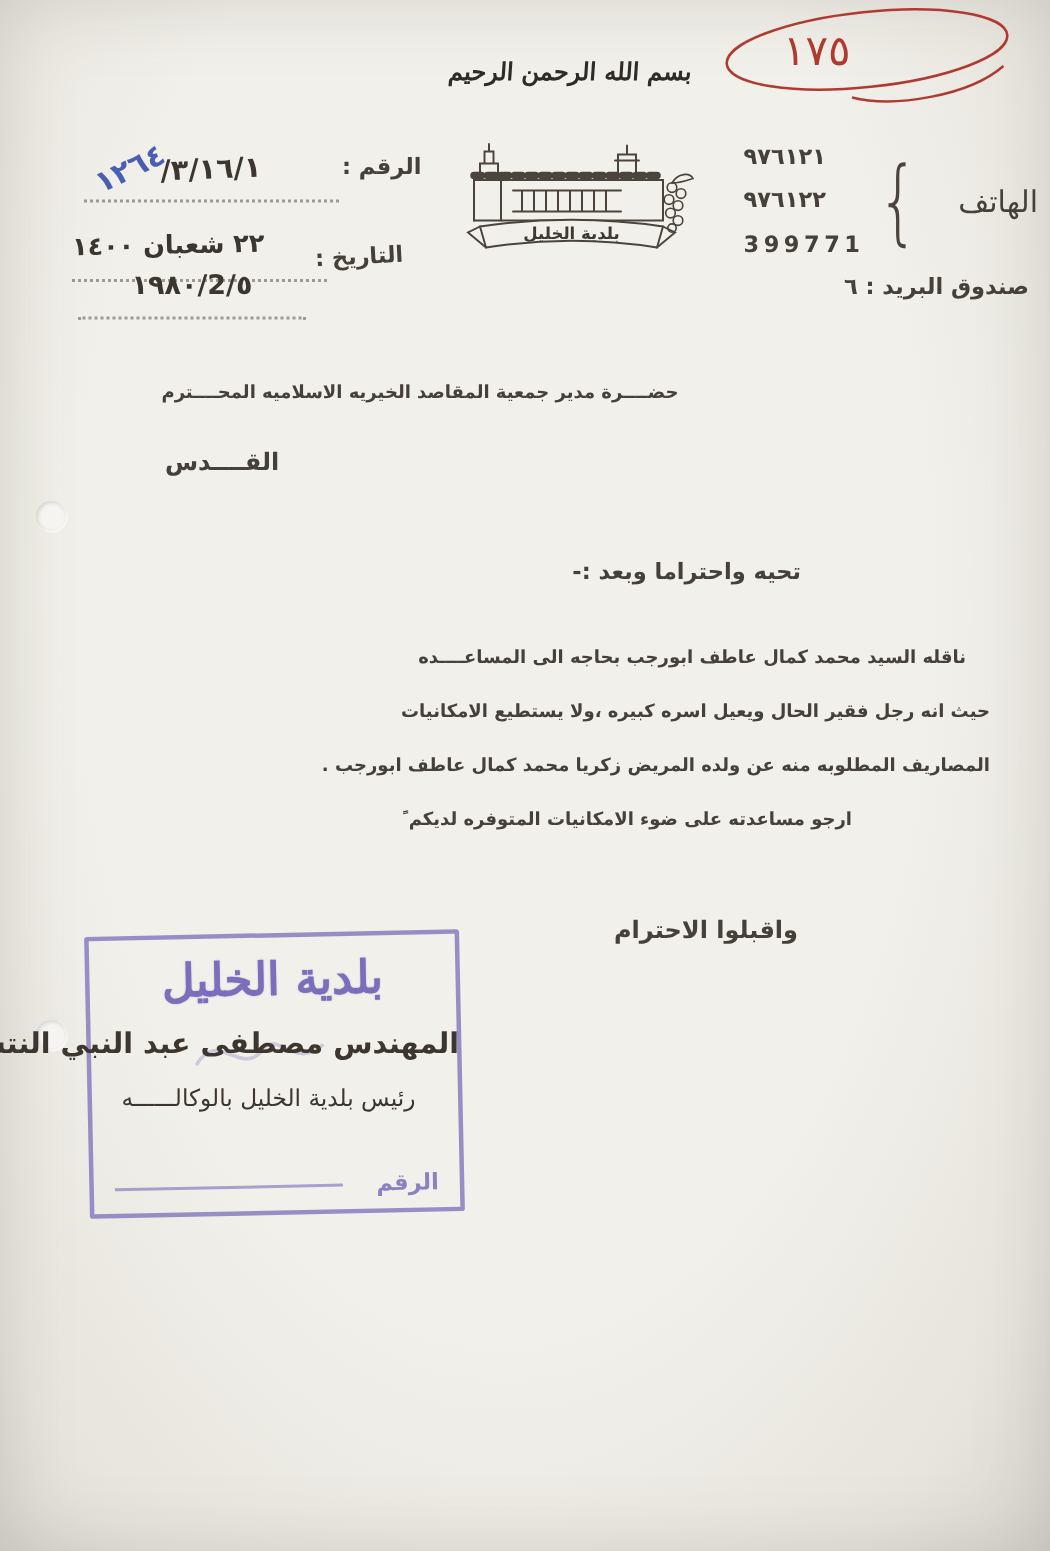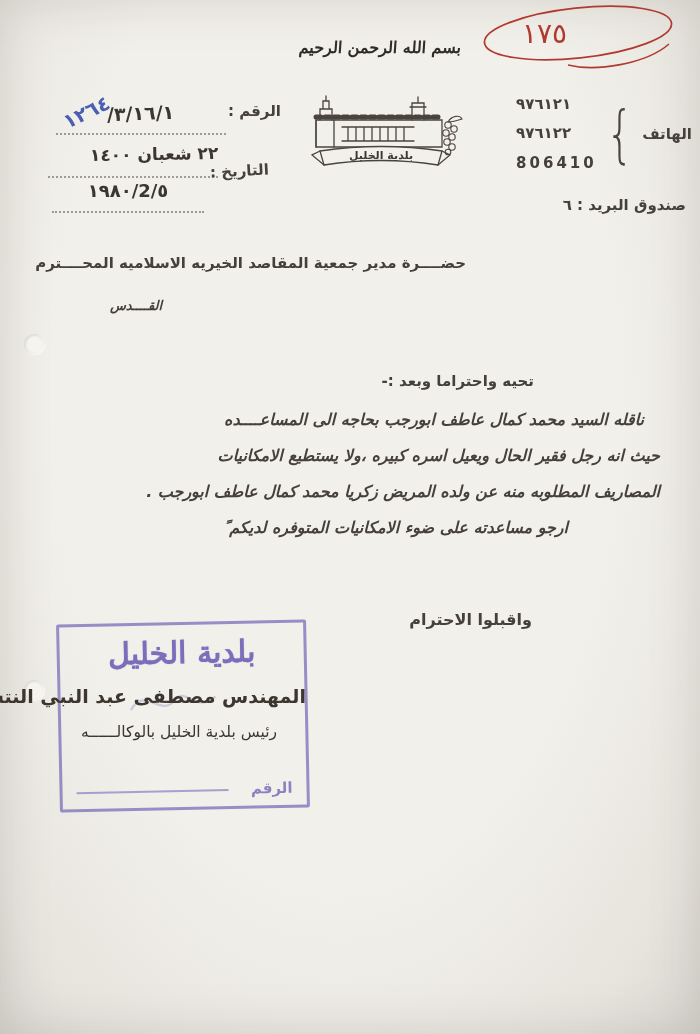--- a/index.html
+++ b/index.html
@@ -14,51 +14,51 @@
   .typed{color:#46403a;}
   
   .bismillah{left:288px;top:38px;width:184px;text-align:center;
     font-family:"DejaVu Serif",serif;font-weight:700;font-size:16px;color:#2f2b27;
     transform:skewX(-4deg);}
   
   .red-mark{left:476px;top:0px;}
   
   .hdr-right{right:8px;top:90px;width:192px;}
   .phone-row{display:flex;direction:rtl;align-items:center;justify-content:flex-start;gap:3px;}
-  .phone-label{font-size:15px;font-weight:700;}
+  .phone-label{font-size:20px;font-weight:400;margin-left:17px;}
   .brace{font-size:62px;font-weight:100;line-height:.9;color:#4a443d;transform:scaleX(.7);}
   .phone-nums{display:flex;flex-direction:column;direction:ltr;text-align:left;
     font-size:15px;font-weight:700;letter-spacing:3px;line-height:1.95;}
-  .pobox{margin-top:18px;direction:rtl;text-align:right;padding-right:6px;
+  .pobox{margin-top:4px;direction:rtl;text-align:right;padding-right:6px;
     font-size:15px;font-weight:600;}
   
   .logo{left:296px;top:95px;}
   
   .blue-num{left:62px;top:100px;transform:rotate(-26deg);color:#4a5eb2;
     font-size:20px;font-weight:600;letter-spacing:2px;}
   .num-label{left:228px;top:102px;font-size:15px;font-weight:700;}
   .field-line{border-bottom:2px dotted rgba(75,68,58,.5);}
   .num-line{left:56px;top:102px;width:170px;height:31px;text-align:center;}
   .hand{font-weight:700;color:#3b362f;}
   .num-value{display:inline-block;direction:ltr;font-size:19px;transform:rotate(-2deg);}
-  .hijri-line{left:48px;top:144px;width:170px;height:32px;text-align:right;}
+  .hijri-line{left:48px;top:154px;width:170px;height:32px;text-align:left;}
   .hijri-value{display:inline-block;font-size:17px;transform:rotate(-1deg);}
   .date-label{left:210px;top:162px;font-size:15px;font-weight:700;transform:rotate(-3deg);}
   .greg-line{left:52px;top:180px;width:152px;height:31px;text-align:center;}
   .greg-value{display:inline-block;direction:ltr;font-size:18px;letter-spacing:1px;}
   
   .salut1{left:94px;top:254px;width:372px;text-align:center;
-    font-size:15px;font-weight:700;white-space:nowrap;}
-  .salut2{left:110px;top:298px;font-size:13px;font-weight:700;font-style:italic;}
+    font-size:12px;font-weight:700;white-space:nowrap;}
+  .salut2{left:110px;top:298px;font-size:16px;font-weight:700;}
   
   .greeting{left:296px;top:372px;width:238px;text-align:right;
     font-size:15px;font-weight:600;}
   
-  .body-text{left:28px;top:402px;width:632px;font-size:16px;font-weight:600;
-    line-height:36px;font-style:italic;}
+  .body-text{left:28px;top:420px;width:632px;font-size:12px;font-weight:600;
+    line-height:36px;}
   .body-text .line{text-align:right;white-space:nowrap;}
   .ind1{padding-right:16px;}
   .ind4{padding-right:92px;}
   
   .closing{left:356px;top:610px;width:176px;
     font-size:16px;font-weight:700;}
   
   .stamp{left:58px;top:622px;width:244px;height:182px;
     border:3px solid rgba(128,117,189,.8);border-radius:2px;
     transform:rotate(-1.2deg);}
@@ -96,21 +96,21 @@
 
   <div class="abs bismillah rtl">بسم الله الرحمن الرحيم</div>
 
   <div class="abs hdr-right">
     <div class="phone-row">
       <span class="phone-label typed">الهاتف</span>
       <span class="brace">}</span>
       <span class="phone-nums">
         <span>٩٧٦١٢١</span>
         <span>٩٧٦١٢٢</span>
-        <span>806410</span>
+        <span>399771</span>
       </span>
     </div>
     <div class="pobox typed">صندوق البريد : ٦</div>
   </div>
 
   <div class="abs logo">
     <svg width="172" height="78" viewBox="0 0 172 78">
       <g fill="none" stroke="#4a443d" stroke-width="1.3" stroke-linecap="round">
 
         <line x1="20" y1="22" x2="146" y2="22" stroke-width="5" stroke-dasharray="5,4"></line>

